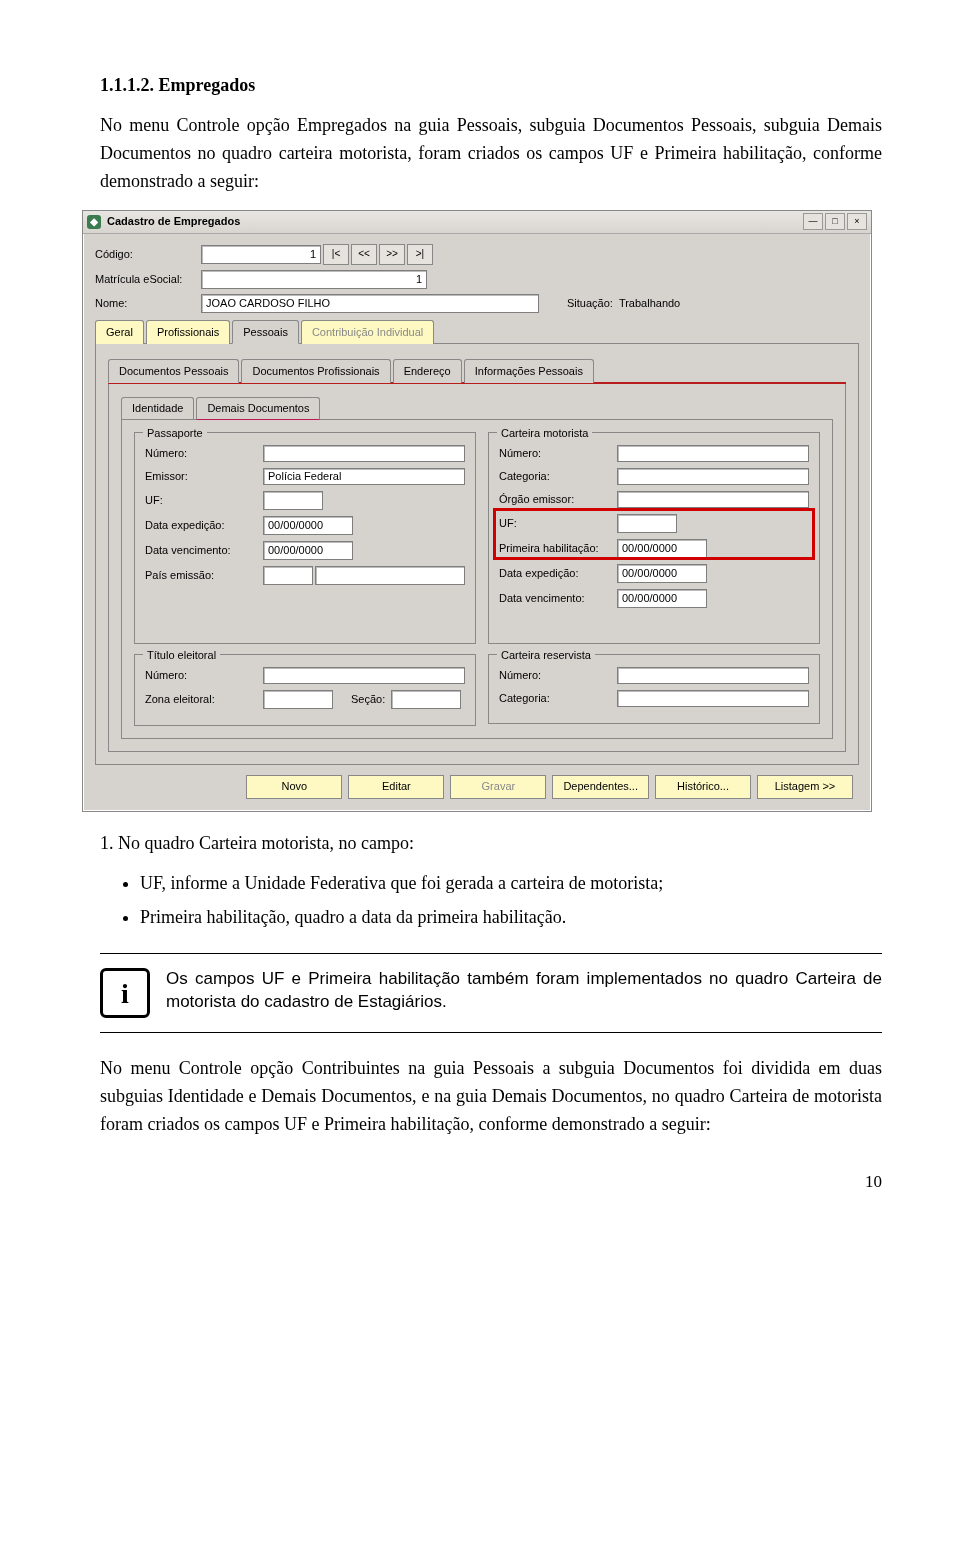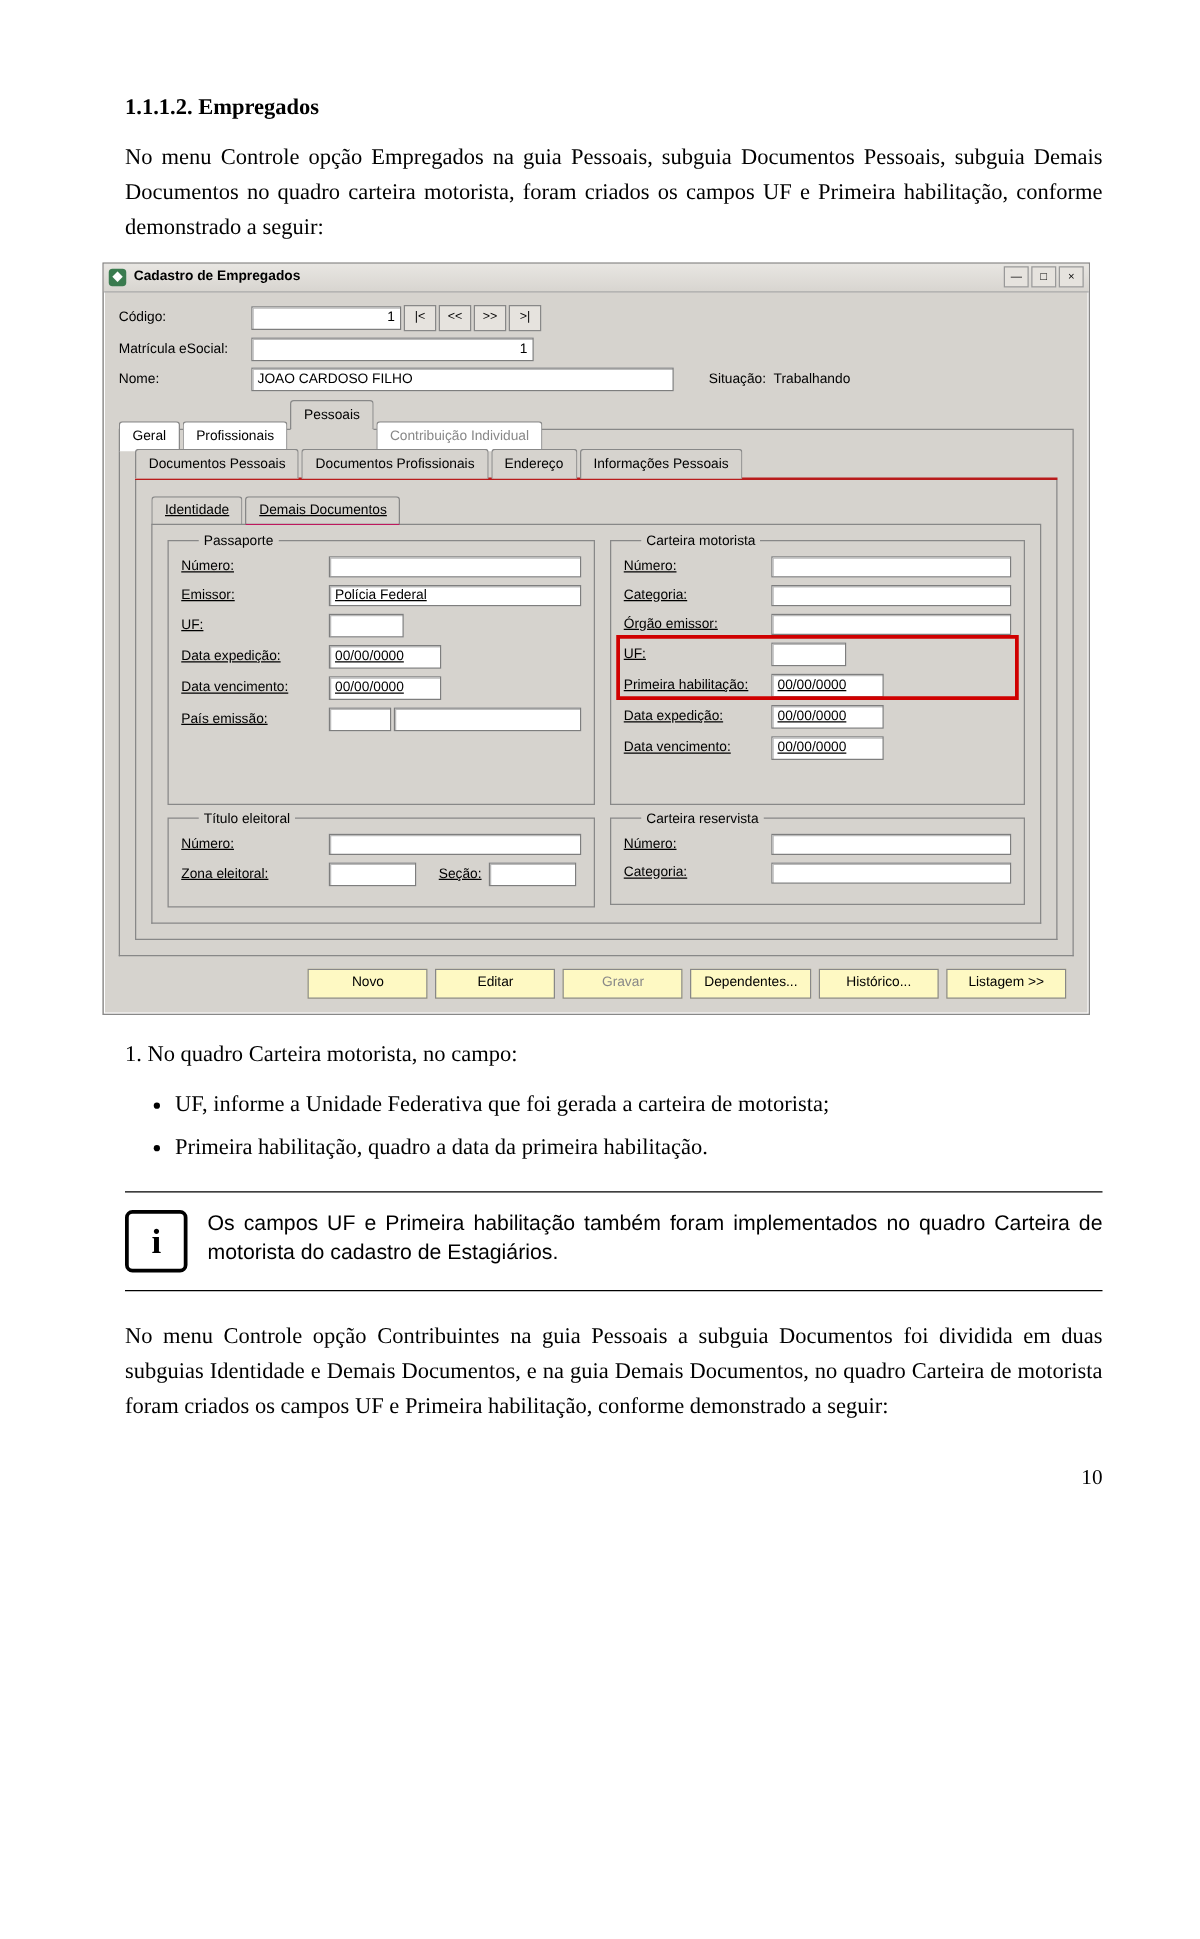--- a/index.html
+++ b/index.html
@@ -70,24 +70,24 @@
     border: 1px solid #888;
     background: #e6e3de; margin-left: 2px;
     display: flex; align-items: center; justify-content: center;
     font-size: 10px;
   }
   .tabs { display: flex; border-bottom: 1px solid #888; margin-top: 6px; }
   .tab {
     padding: 3px 10px 2px 10px;
     border: 1px solid #888;
     border-bottom: none;
-    background: #ffffff;
+    background: #fef9c3;
     margin-right: 2px;
     position: relative;
-    top: 18px;
+    top: 1px;
     border-radius: 3px 3px 0 0;
   }
   .tab.active {
     background: #d6d3ce;
     font-weight: normal;
     border-bottom: 1px solid #d6d3ce;
     top: 1px;
   }
   .tab.disabled { color: #888; }
   .panel {
@@ -97,30 +97,30 @@
   }
   .subtabs { display:flex; margin-top: 4px; border-bottom:2px solid #b91c1c;}
   .subtab {
     padding: 3px 10px 2px 10px;
     border: 1px solid #888; border-bottom:none;
     background:#d6d3ce; margin-right:2px;
     border-radius:3px 3px 0 0;
     position:relative; top:1px;
   }
   .subtab.active { border-bottom:1px solid #d6d3ce; }
-  .subpanel { border:1px solid #888; border-top:none; padding:12px;text-decoration:underline; }
+  .subpanel { border:1px solid #888; border-top:none; padding:12px; }
   .mini-tabs { display:flex; border-bottom:1px solid #888; }
   .mini-tab { padding:2px 10px; border:1px solid #888; border-bottom:none; margin-right:2px; border-radius:3px 3px 0 0; position:relative; top:1px; }
   .mini-tab.active { border-bottom:1px solid #be185d; }
   .mini-panel { border:1px solid #888; border-top:none; padding:12px; display:flex; gap:12px; }
   .groupbox {
     border:1px solid #888; padding:12px 10px 10px 10px; position:relative;
   }
   .groupbox .legend {
-    position:absolute; top:-8px; left:24px;
+    position:absolute; top:-8px; left:8px;
     background:#d6d3ce; padding:0 4px; font-size:11px;
   }
   .frow { display:flex; align-items:center; margin-bottom:6px; }
   .frow .flbl { width:118px; }
   .frow .finp { flex:1; }
   .frow .finp .inp { width: 100%; box-sizing:border-box; height:17px;}
   .short .inp{ width:90px;}
   .redbox { outline:3px solid #d00000; outline-offset:-1px; padding:4px 4px 0 4px; margin:-4px -4px 2px -4px;}
   .col { flex:1; }
   .footer-btns { display:flex; justify-content:flex-end; gap:6px; padding:10px 6px 4px 0;}

